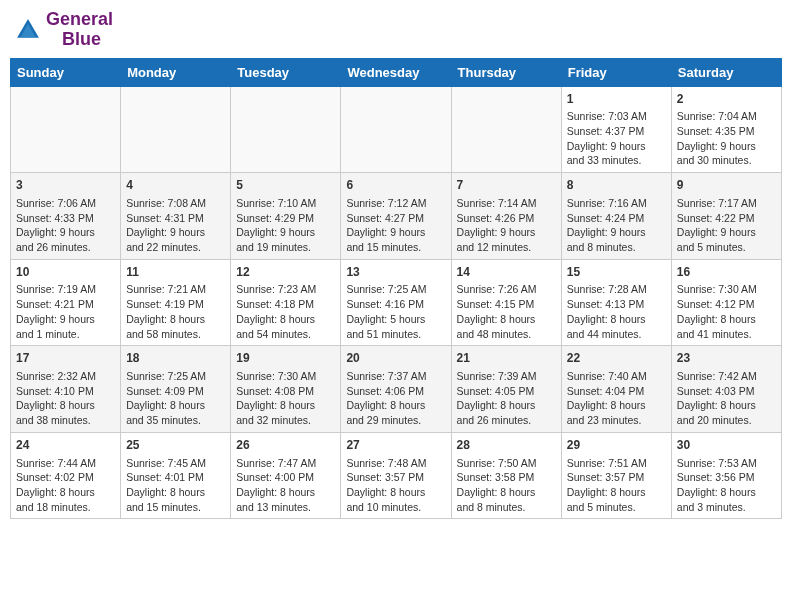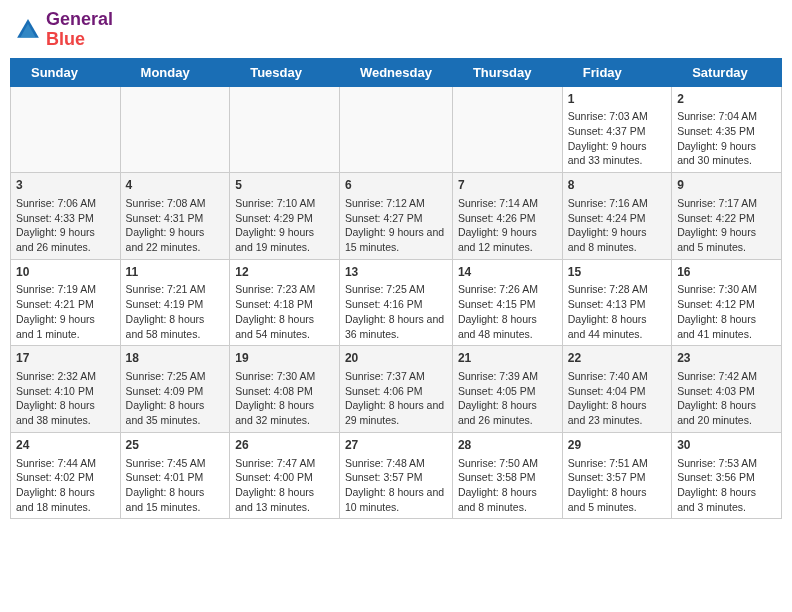--- a/index.html
+++ b/index.html
@@ -21,21 +21,21 @@
       display: flex;
       align-items: center;
       gap: 4px;
     }
     .logo-text {
       font-size: 18px;
       font-weight: bold;
       line-height: 1.1;
     }
     .logo-general { color: #701a75; }
-    .logo-blue { color: #ef4444; }
+    .logo-blue { color: #701a75; margin-left: 16px; }
     .logo-icon {
       width: 28px;
       height: 28px;
     }
     .title-block {
       text-align: right;
     }
     .month-title {
       font-size: 32px;
       font-weight: normal;
@@ -47,21 +47,21 @@
     }
     .calendar {
       width: 100%;
       border-collapse: collapse;
       border: 1px solid #ccc;
     }
     .calendar th {
       background-color: #1a6eb5;
       color: #fff;
       text-align: left;
-      padding: 6px 20px;
+      padding: 6px 6px;
       font-size: 13px;
       font-weight: bold;
       border: 1px solid #1a6eb5;
     }
     .calendar td {
       vertical-align: top;
       padding: 4px 5px;
       font-size: 10.5px;
       border: 1px solid #ccc;
       width: calc(100% / 7);
@@ -194,21 +194,21 @@
         <td>
           <span class="day-number">12</span>
           <div>Sunrise: 7:23 AM</div>
           <div>Sunset: 4:18 PM</div>
           <div>Daylight: 8 hours and 54 minutes.</div>
         </td>
         <td>
           <span class="day-number">13</span>
           <div>Sunrise: 7:25 AM</div>
           <div>Sunset: 4:16 PM</div>
-          <div>Daylight: 8 hours and 36 minutes.</div>
+          <div>Daylight: 5 hours and 51 minutes.</div>
         </td>
         <td>
           <span class="day-number">14</span>
           <div>Sunrise: 7:26 AM</div>
           <div>Sunset: 4:15 PM</div>
           <div>Daylight: 8 hours and 48 minutes.</div>
         </td>
         <td>
           <span class="day-number">15</span>
           <div>Sunrise: 7:28 AM</div>

